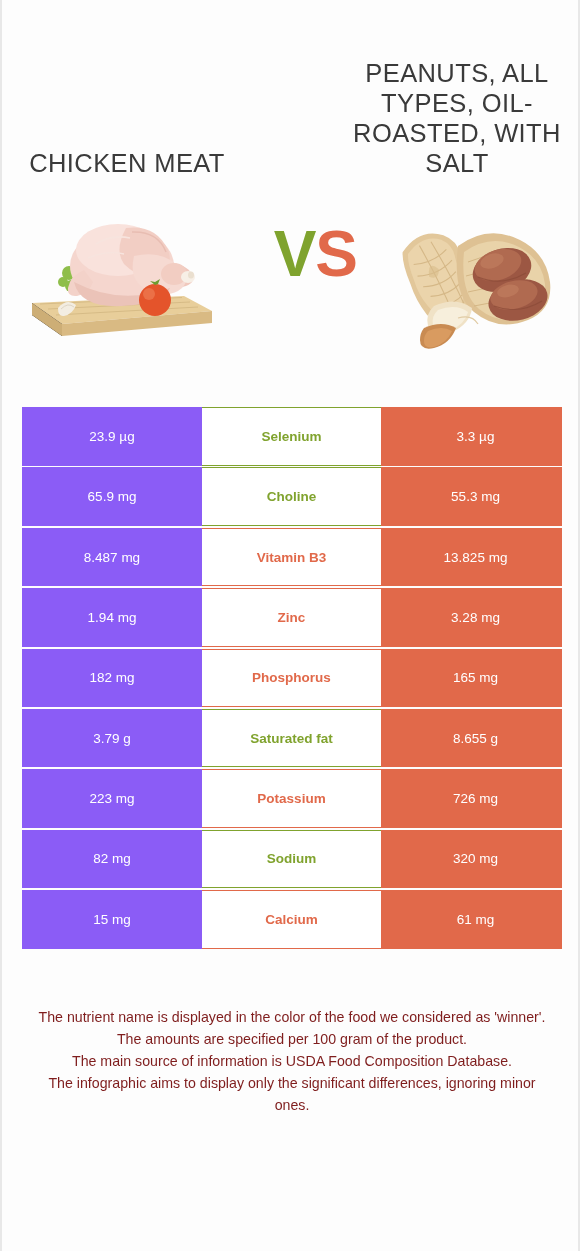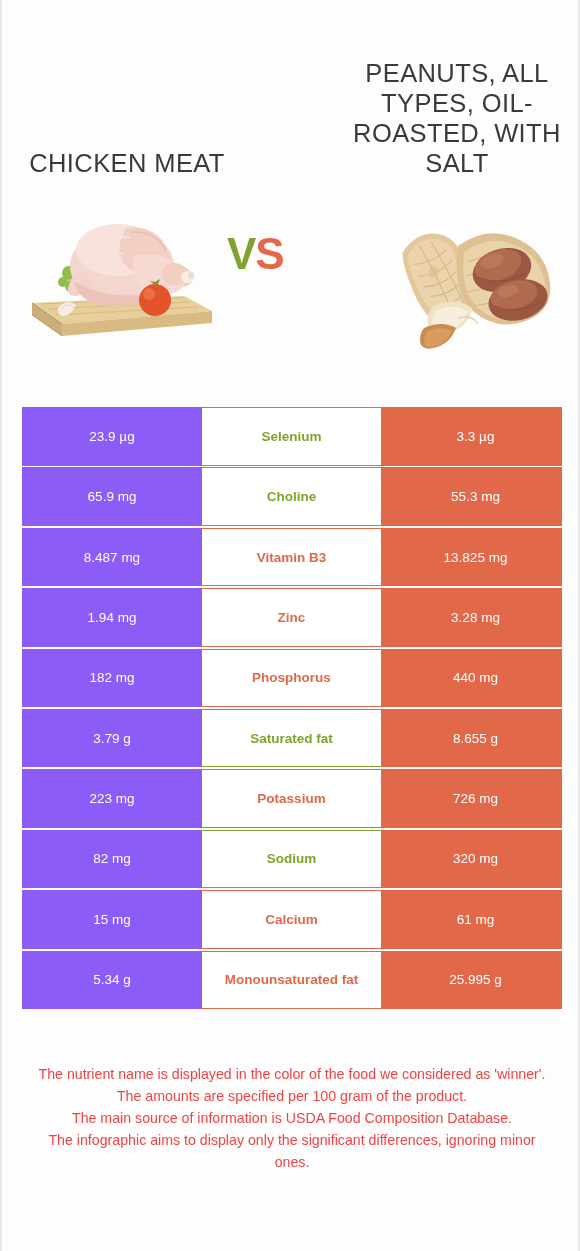--- a/index.html
+++ b/index.html
@@ -69,24 +69,24 @@
     height: 180px;
   }
   .food-left  { left: 20px; }
   .food-right { left: 370px; }
 
   .vs {
     position: absolute;
     left: 225px;
     top: 40px;
     width: 130px;
-    text-align: left;
+    text-align: right;
     font-family: "Liberation Sans", sans-serif;
     font-weight: 700;
-    font-size: 44px;
+    font-size: 64px;
     line-height: 72px;
     letter-spacing: -1px;
   }
   .vs .v { color: #7FA32E; }
   .vs .s { color: #E1694A; }
 
   
   .table {
     position: absolute;
     left: 20px;
@@ -133,27 +133,27 @@
     font-weight: 400;
     padding-left: 8px;
   }
   .win-left  .cell-mid { color: #80A32E; border-top-color: #80A32E; border-bottom-color: #80A32E; }
   .win-right .cell-mid { color: #E1694A; border-top-color: #E1694A; border-bottom-color: #E1694A; }
 
   
   .footer {
     position: absolute;
     left: 30px;
-    top: 1063px;
+    top: 1006px;
     width: 520px;
     text-align: center;
     font-family: "Liberation Sans", sans-serif;
     font-size: 14.2px;
     line-height: 22px;
-    color: #ef4444;
+    color: #7f1d1d;
   }
   .footer div { white-space: normal; }
 
   
   svg { display: block; }
 </style>
 </head>
 <body>
 
 <div class="page">
@@ -301,46 +301,41 @@
         <div class="cell cell-right">13.825 mg</div>
       </div>
       <div class="row win-right">
         <div class="cell cell-left">1.94 mg</div>
         <div class="cell cell-mid">Zinc</div>
         <div class="cell cell-right">3.28 mg</div>
       </div>
       <div class="row win-right">
         <div class="cell cell-left">182 mg</div>
         <div class="cell cell-mid">Phosphorus</div>
-        <div class="cell cell-right">440 mg</div>
+        <div class="cell cell-right">165 mg</div>
       </div>
       <div class="row win-left">
         <div class="cell cell-left">3.79 g</div>
         <div class="cell cell-mid">Saturated fat</div>
         <div class="cell cell-right">8.655 g</div>
       </div>
       <div class="row win-right">
         <div class="cell cell-left">223 mg</div>
         <div class="cell cell-mid">Potassium</div>
         <div class="cell cell-right">726 mg</div>
       </div>
       <div class="row win-left">
         <div class="cell cell-left">82 mg</div>
         <div class="cell cell-mid">Sodium</div>
         <div class="cell cell-right">320 mg</div>
       </div>
       <div class="row win-right">
         <div class="cell cell-left">15 mg</div>
         <div class="cell cell-mid">Calcium</div>
         <div class="cell cell-right">61 mg</div>
-      </div>
-      <div class="row win-right">
-        <div class="cell cell-left">5.34 g</div>
-        <div class="cell cell-mid">Monounsaturated fat</div>
-        <div class="cell cell-right">25.995 g</div>
       </div>
     </div>
 
   <div class="footer">
     <div>The nutrient name is displayed in the color of the food we considered as 'winner'.</div>
     <div>The amounts are specified per 100 gram of the product.</div>
     <div>The main source of information is USDA Food Composition Database.</div>
     <div>The infographic aims to display only the significant differences, ignoring minor ones.</div>
   </div>
 

